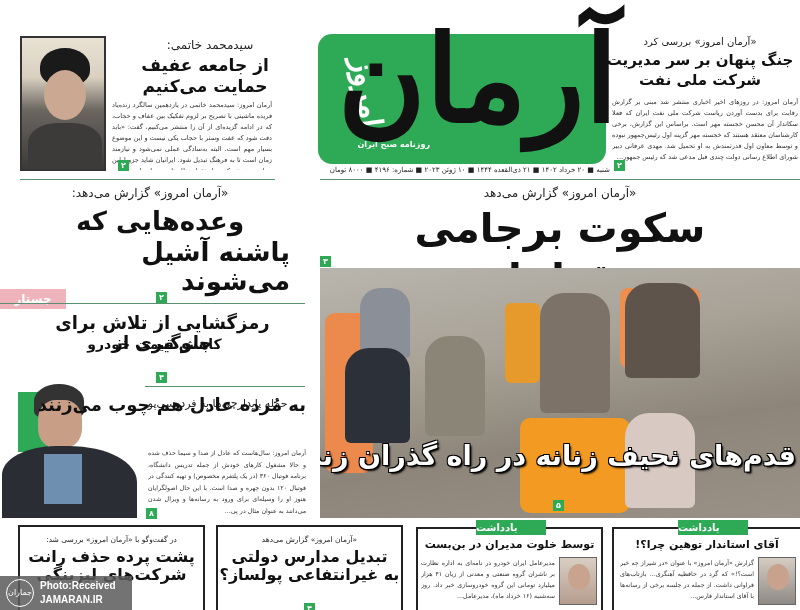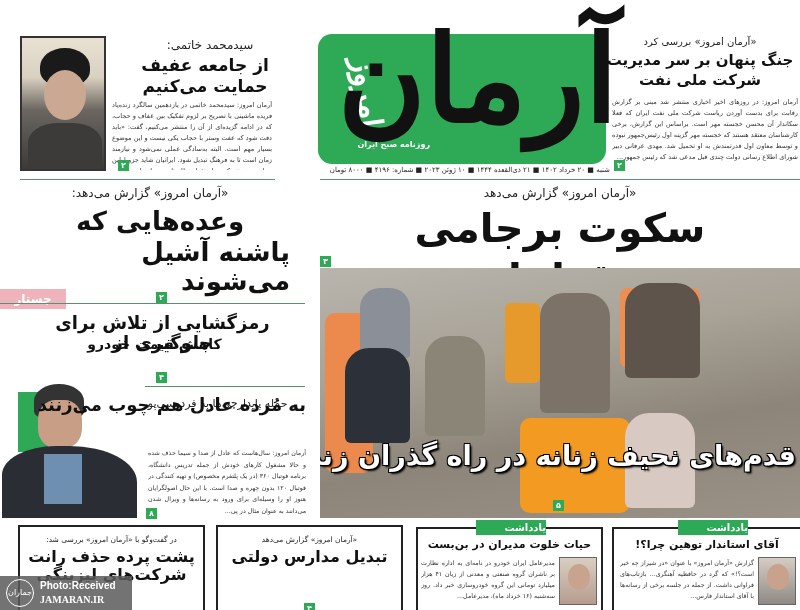--- a/index.html
+++ b/index.html
@@ -8,21 +8,21 @@
   .abs { position: absolute; }
   .green { background: #2eaa57; }
   .numbox { display: inline-block; width: 11px; height: 11px; background: #2eaa57; color: #fff; font-size: 8px; line-height: 11px; text-align: center; font-weight: bold; }
   .kicker { font-size: 12px; color: #222; text-align: center; }
   .headline { font-weight: bold; text-align: center; color: #111; line-height: 1.12; }
   .body-text { font-size: 7.5px; line-height: 12.5px; color: #333; text-align: justify; }
   .hr-green { height: 1px; background: #5a8f70; }
   .photo { background: linear-gradient(160deg,#c9c4bb 0%,#a39c92 40%,#7b746b 100%); border: 2px solid #333; overflow: hidden; }
   .person-head { position: absolute; border-radius: 50%; }
   .card { border: 2px solid #222; background: #fff; }
-  .tag { background: #2eaa57; color: #fff; font-size: 10px; font-weight: bold; text-align: right; line-height: 15px; }
+  .tag { background: #2eaa57; color: #fff; font-size: 10px; font-weight: bold; text-align: left; line-height: 15px; }
 </style>
 </head>
 <body>
 
 <div class="abs photo" style="left:20px;top:36px;width:86px;height:135px;background:linear-gradient(180deg,#e9e2d4 0%,#d9d0c0 30%,#6b6660 55%,#3c3a38 100%);">
   <div class="person-head" style="left:18px;top:10px;width:50px;height:38px;background:#1a1a1a;border-radius:50% 50% 40% 40%;"></div>
   <div class="person-head" style="left:22px;top:32px;width:42px;height:50px;background:#caa891;"></div>
   <div class="abs" style="left:6px;top:85px;width:74px;height:50px;background:#3d3b39;border-radius:40% 40% 0 0;"></div>
 </div>
 
@@ -97,38 +97,39 @@
 
 <div class="abs card" style="left:18px;top:525px;width:187px;height:90px;">
   <div class="kicker" style="font-size:7.5px;margin-top:8px;">در گفت‌وگو با «آرمان امروز» بررسی شد:</div>
   <div class="headline" style="font-size:16px;margin-top:4px;">پشت پرده حذف رانت</div>
   <div class="headline" style="font-size:16px;">شرکت‌های لیزینگی</div>
 </div>
 
 <div class="abs card" style="left:216px;top:525px;width:187px;height:90px;">
   <div class="kicker" style="font-size:7.5px;margin-top:8px;">«آرمان امروز» گزارش می‌دهد</div>
   <div class="headline" style="font-size:16px;margin-top:4px;">تبدیل مدارس دولتی</div>
+  <div class="headline" style="font-size:16px;">به غیرانتفاعی پولساز؟</div>
   <span class="abs numbox" style="left:86px;top:76px;">۴</span>
 </div>
 
 <div class="abs card" style="left:416px;top:527px;width:187px;height:90px;">
   <div class="abs tag" style="left:58px;top:-9px;width:70px;">یادداشت</div>
-  <div class="headline" style="font-size:11px;margin-top:10px;">حیات خلوت مدیران در بن‌بست</div>
+  <div class="headline" style="font-size:11px;margin-top:10px;">توسط خلوت مدیران در بن‌بست</div>
   <div class="abs" style="right:4px;top:28px;width:38px;height:48px;background:linear-gradient(180deg,#d9cec2,#b59d8e);border:1px solid #666;">
     <div class="person-head" style="left:8px;top:6px;width:22px;height:26px;background:#c8a48e;"></div>
   </div>
   <div class="abs body-text" style="right:46px;top:28px;width:134px;height:50px;overflow:hidden;font-size:6.3px;line-height:11px;">مدیرعامل ایران خودرو در نامه‌ای به اداره نظارت بر ناشران گروه صنعتی و معدنی از زیان ۴۱ هزار میلیارد تومانی این گروه خودروسازی خبر داد. روز سه‌شنبه (۱۶ خرداد ماه)، مدیرعامل...</div>
 </div>
 
 <div class="abs card" style="left:612px;top:527px;width:188px;height:90px;border-right:0;">
   <div class="abs tag" style="left:64px;top:-9px;width:70px;">یادداشت</div>
   <div class="headline" style="font-size:11px;margin-top:10px;">آقای استاندار توهین چرا؟!</div>
   <div class="abs" style="right:4px;top:28px;width:38px;height:48px;background:linear-gradient(180deg,#d6cdc2,#8f8a86);border:1px solid #666;">
     <div class="person-head" style="left:8px;top:6px;width:22px;height:26px;background:#c9a28d;"></div>
   </div>
   <div class="abs body-text" style="right:46px;top:28px;width:134px;height:50px;overflow:hidden;font-size:6.3px;line-height:11px;">گزارش «آرمان امروز» با عنوان «در شیراز چه خبر است؟!» که گرد در حافظیه آهنگری... بازتاب‌های فراوانی داشت. از جمله در جلسه برخی از رسانه‌ها با آقای استاندار فارس...</div>
 </div>
 
 <div class="abs" style="left:0;top:576px;width:132px;height:34px;background:rgba(90,90,90,0.85);direction:ltr;">
   <div class="abs" style="left:6px;top:3px;width:28px;height:28px;border:1.5px solid #fff;border-radius:50%;color:#fff;font-size:8px;line-height:26px;text-align:center;">جماران</div>
   <div class="abs" style="left:40px;top:4px;color:#fff;font-size:10px;font-weight:bold;font-family:'Liberation Sans',sans-serif;">Photo:Received</div>
-  <div class="abs" style="left:40px;top:18px;color:#fff;font-size:10px;font-weight:bold;font-family:Liberation Serif, serif;">JAMARAN.IR</div>
+  <div class="abs" style="left:40px;top:18px;color:#fff;font-size:10px;font-weight:bold;font-family:Liberation Sans, sans-serif;">JAMARAN.IR</div>
 </div>
 
 </body></html>

